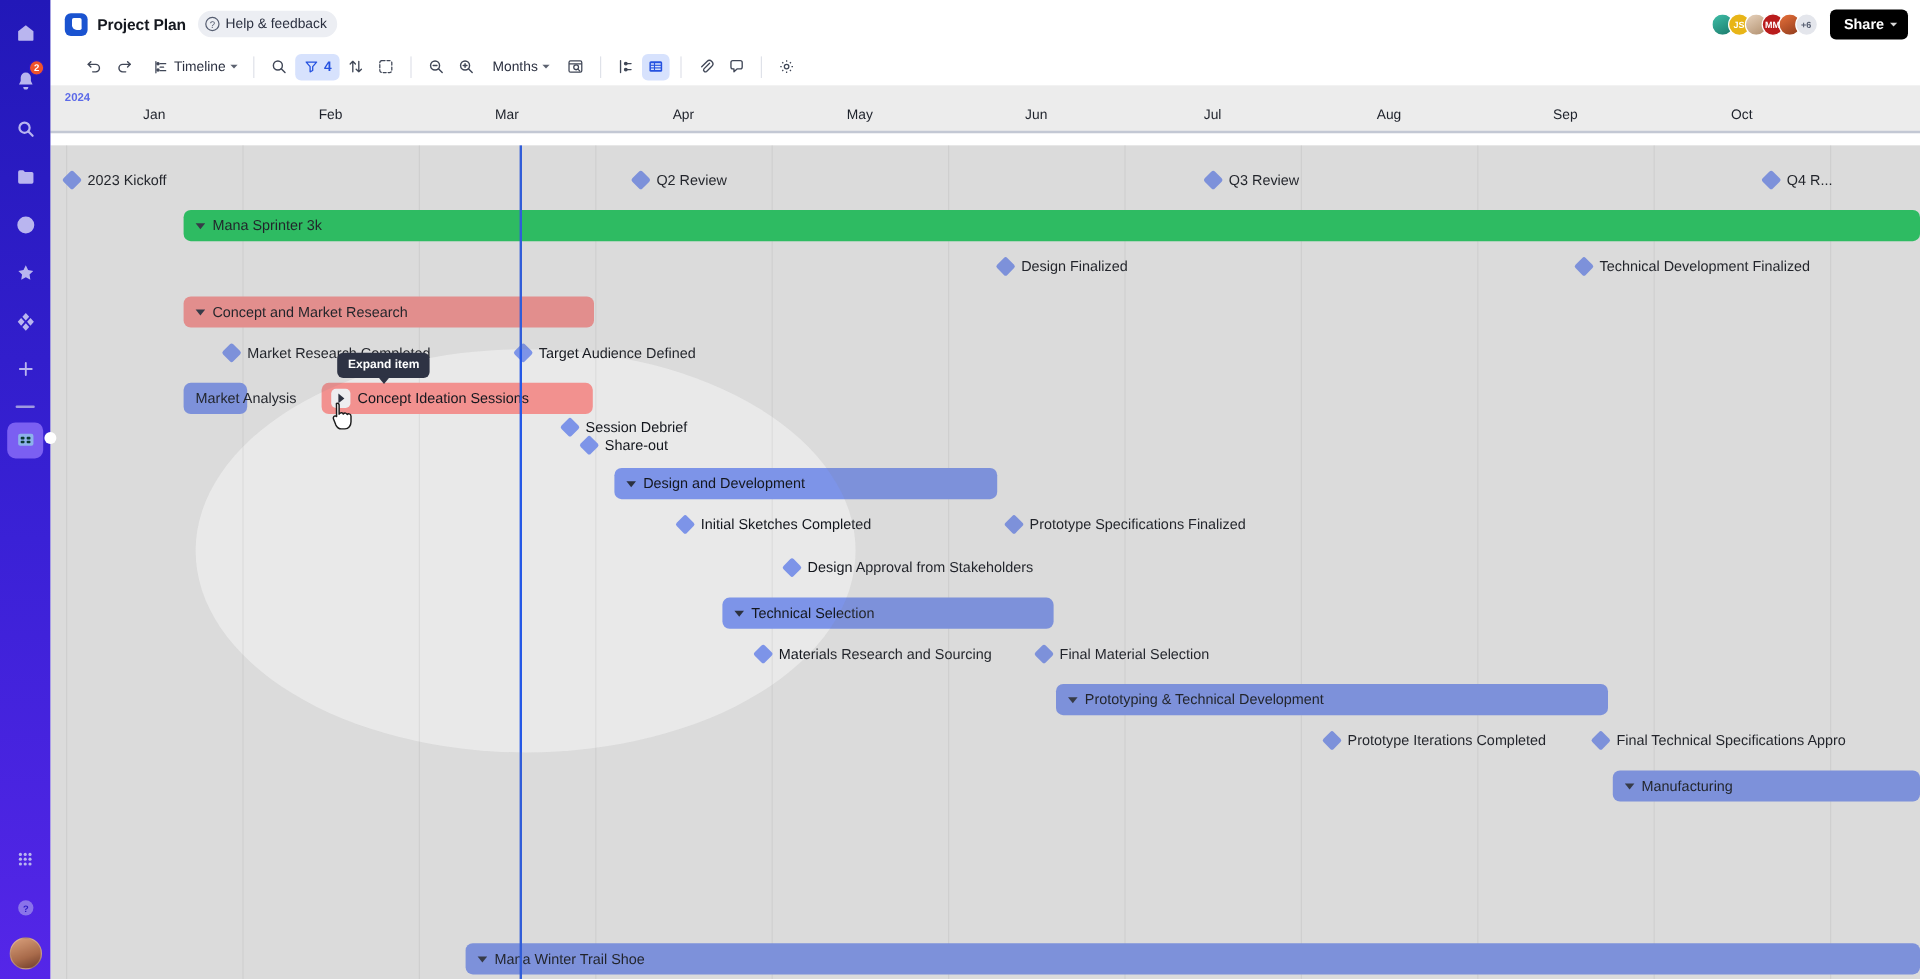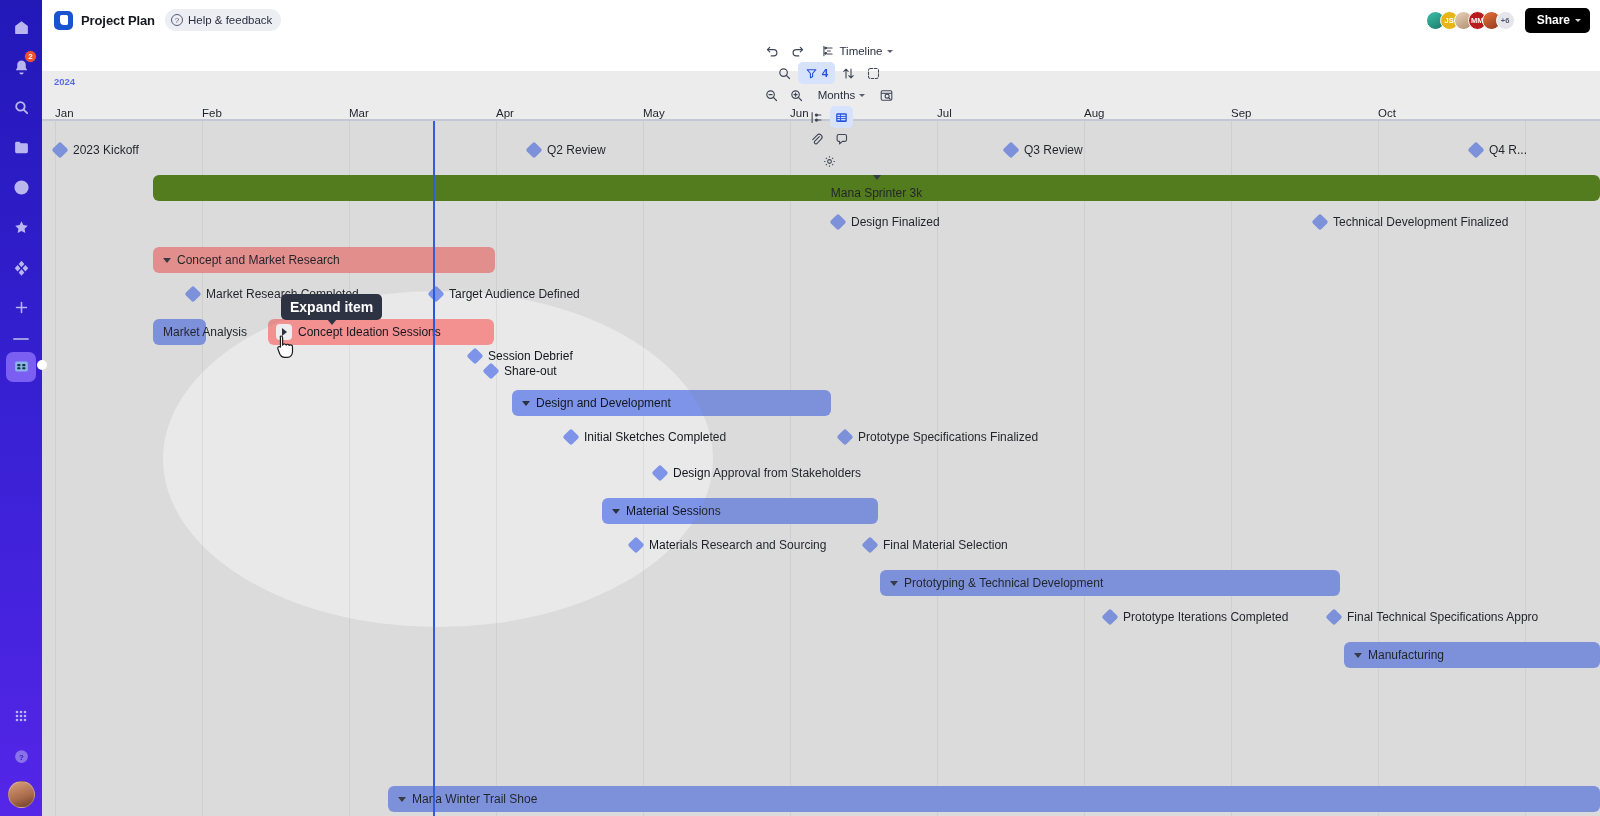--- a/index.html
+++ b/index.html
@@ -86,47 +86,47 @@
   .share-btn {
     height:25px; padding:0 9px 0 12px; border-radius:5px;
     background:#000000; color:#fff; font-size:12px; font-weight:600;
     display:flex;align-items:center;gap:5px; border:none; cursor:pointer;
   }
 
   
   #toolbar {
     position:absolute; left:42px; top:40px; right:0; height:31px;
     background:#fff; display:flex; align-items:center;
-    padding-left:16px; z-index:29;flex-direction:column;
+    padding-left:16px; z-index:29;
   }
   .tb-grp { display:flex; align-items:center; gap:2px; padding:0 9px; height:24px; }
   .tb-div { width:1px; height:18px; background:#dfe2e9; }
   .tb-btn {
     height:22px; min-width:22px; padding:0 4px; border-radius:5px;
     display:flex;align-items:center;justify-content:center;gap:4px;
     color:#404757; cursor:pointer; background:transparent; border:none;
     font-size:11.5px;
   }
   .tb-btn.on { background:#d7e2fd; color:#2552e0; }
   .tb-btn .lbl { font-size:11.5px; color:#2b3040; }
   .tb-btn .cnt { font-size:11.5px; font-weight:600; color:#2552e0; }
   .caret { width:0;height:0;border-left:3.2px solid transparent;border-right:3.2px solid transparent;border-top:3.8px solid currentColor; opacity:.85; }
 
   
   #thead {
-    position:absolute; left:42px; top:71px; right:0; height:50px;
+    position:absolute; left:42px; top:71px; right:0; height:40px;
     background:#ececec; z-index:20;
   }
   #thead .year {
     position:absolute; left:12px; top:5px;
     font-size:9.5px; font-weight:700; color:#5c6ae8;
   }
   .mcell {
-    position:absolute; top:36px; height:16px;
-    font-size:11.5px; color:#1e222b;
+    position:absolute; top:19px; height:16px;
+    text-align:center; font-size:11.5px; color:#1e222b;
   }
   #thead .rule { position:absolute; left:0; right:0; bottom:0; height:1.6px; background:#c3c8d4; }
   #today-knob {
     position:absolute; width:11px; height:11px; border-radius:50%;
     background:#2558e6; top:43px; z-index:22;
   }
 
   
   #tbody {
     position:absolute; left:42px; top:121px; right:0; bottom:0;
@@ -138,21 +138,21 @@
   .row { position:absolute; left:0; right:0; height:28px; }
 
   .bar {
     position:absolute; height:26px; border-radius:6px;
     display:flex; align-items:center; gap:6px;
     padding:0 10px; font-size:12px; color:#14171e;
     white-space:nowrap; cursor:pointer;
   }
   .bar.pink { background:#f2918f; }
   .bar.blue { background:#7d94e8; }
-  .bar.dim  { background:#4d7c0f;flex-direction:column; }
+  .bar.dim  { background:#22c55e; }
   .bar .tri {
     width:0;height:0;border-left:4px solid transparent;border-right:4px solid transparent;
     border-top:5px solid #2c3140; flex:none;
   }
   .bar .tri.right {
     border:none; border-top:4px solid transparent; border-bottom:4px solid transparent;
     border-left:5.5px solid #2c3140;
   }
   .chip-exp {
     width:16px;height:16px;border-radius:4px;background:#ededf0;
@@ -170,21 +170,21 @@
   
   #spot {
     position:absolute; left:0; top:0; right:0; bottom:0;
     pointer-events:none; z-index:8;
   }
 
   
   #tooltip {
     position:absolute; z-index:12;
     background:#2e3344; color:#fff;
-    font-size:14px; font-weight:600;
+    font-size:10px; font-weight:600;
     padding:5px 9px; border-radius:5px; white-space:nowrap;
   }
   #tooltip .tail {
     position:absolute; left:50%; margin-left:-5px; bottom:-5px;
     width:0;height:0;border-left:5px solid transparent;border-right:5px solid transparent;
     border-top:6px solid #2e3344;
   }
   #cursor { position:absolute; z-index:14; pointer-events:none; }
 </style>
 </head>
@@ -562,21 +562,21 @@
     </div>
     <div class="row" style="top: 341px;">
       <div class="ms" style="left: 612px;">
         <span class="dia"></span>
         <span class="ms-lbl">Design Approval from Stakeholders</span>
       </div>
     </div>
     <div class="row" style="top: 377px;">
       <div class="bar blue" style="left: 560px; width: 276px;">
         <span class="tri"></span>
-        <span>Material Sessions</span>
+        <span>Technical Selection</span>
       </div>
     </div>
     <div class="row" style="top: 413px;">
       <div class="ms" style="left: 588px;">
         <span class="dia"></span>
         <span class="ms-lbl">Materials Research and Sourcing</span>
       </div>
       <div class="ms" style="left: 822px;">
         <span class="dia"></span>
         <span class="ms-lbl">Final Material Selection</span>

